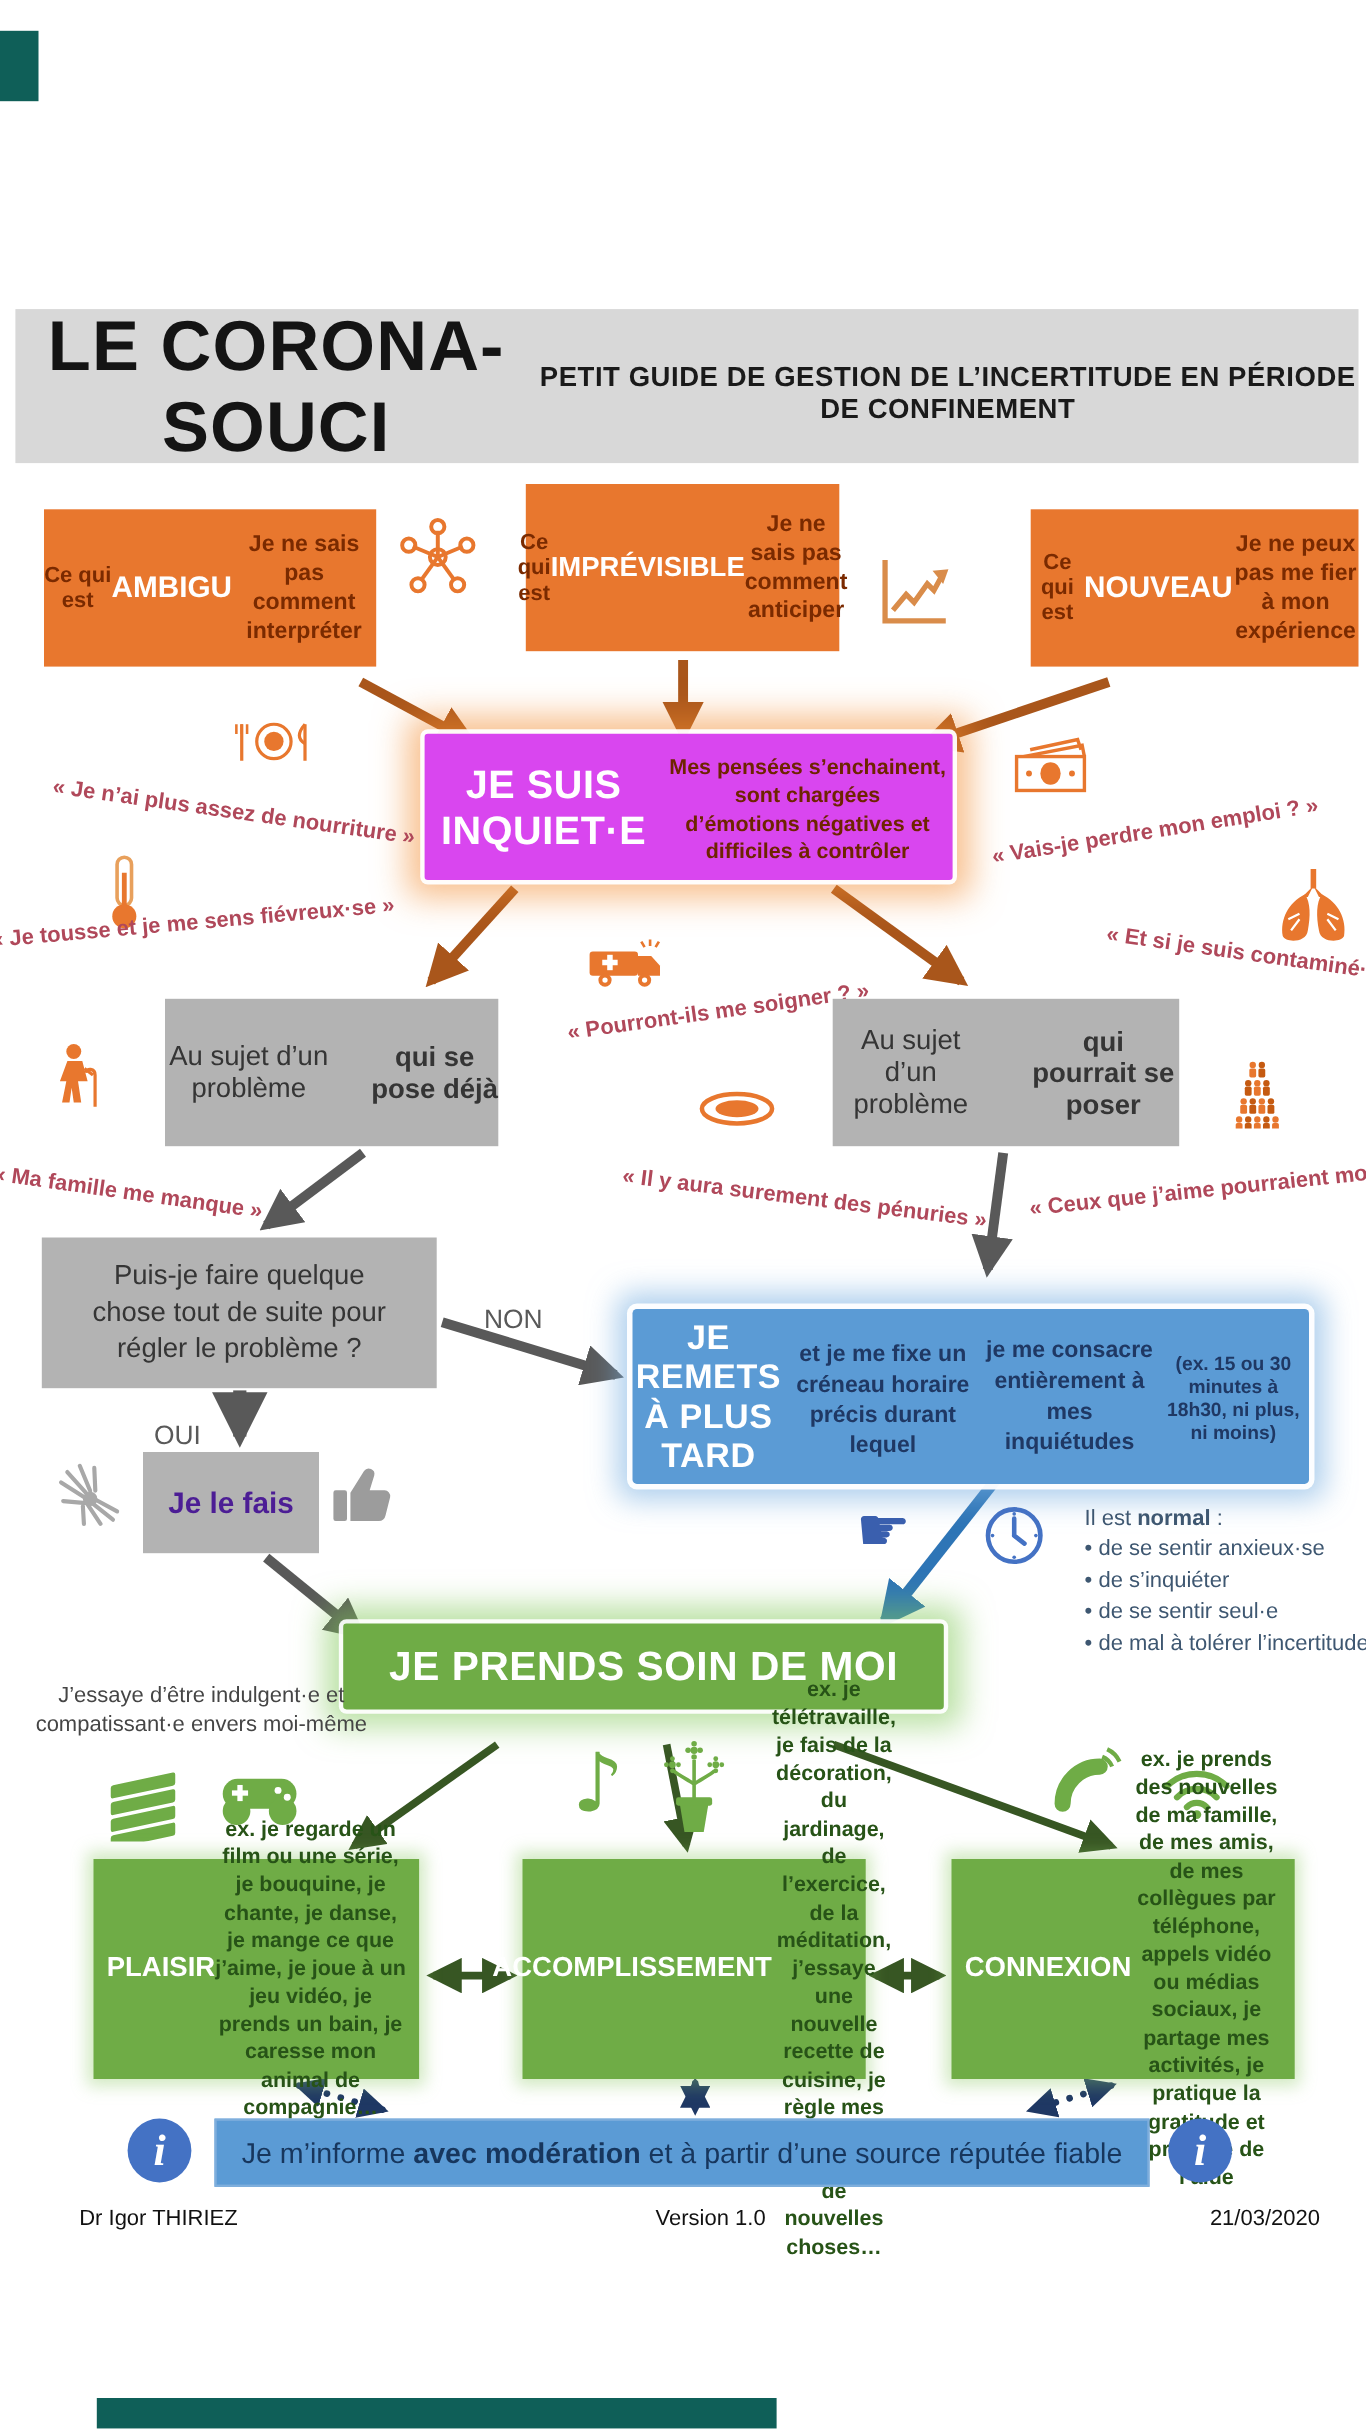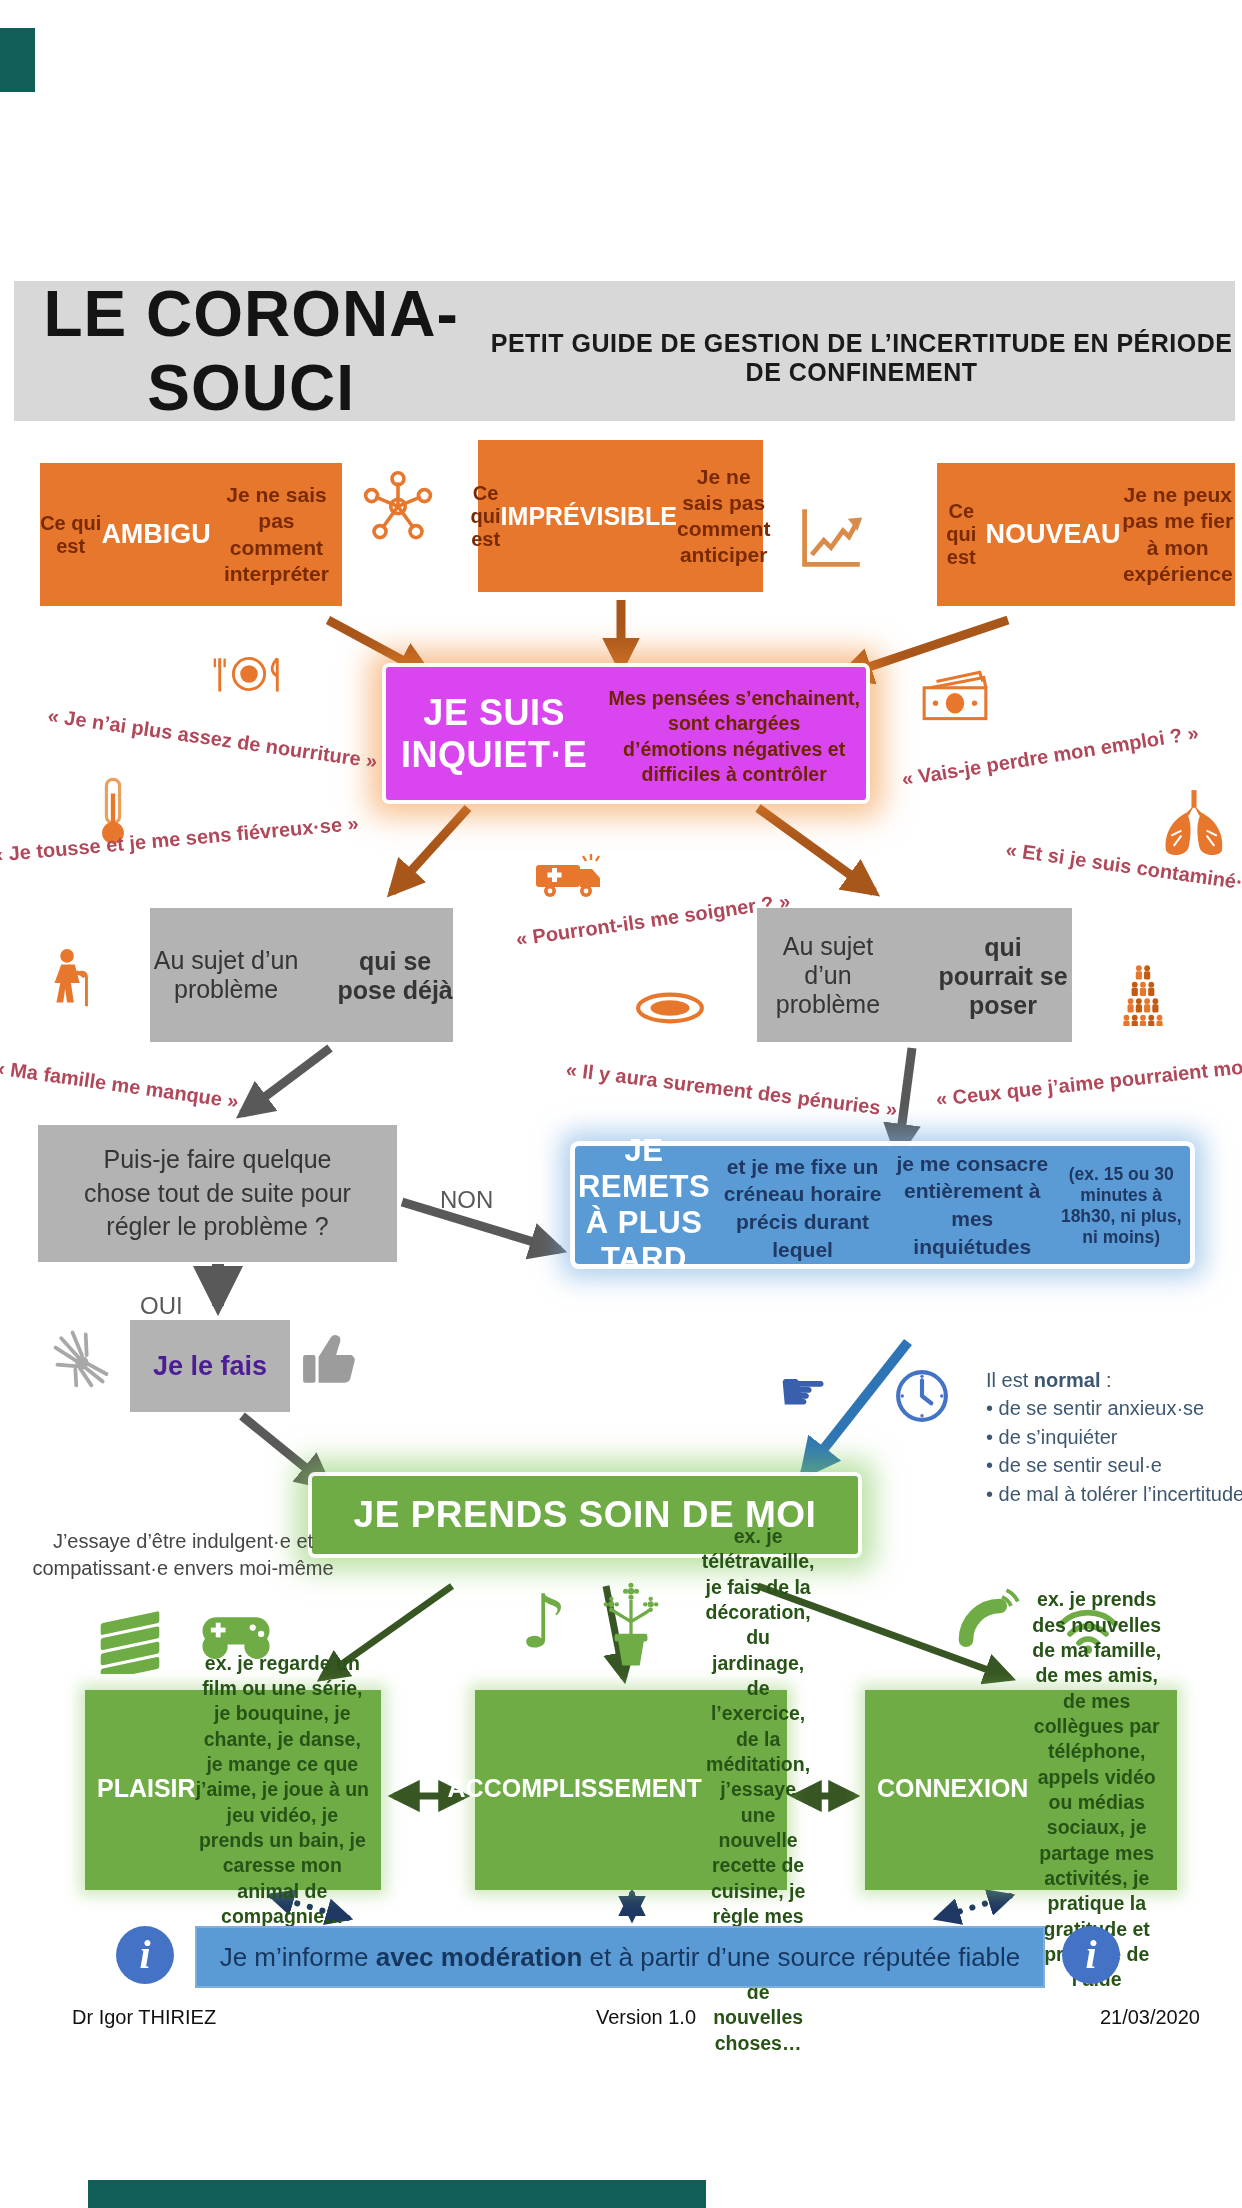--- a/index.html
+++ b/index.html
@@ -281,21 +281,21 @@
     </g>
   </svg>
   <div class="abs quote" style="left:936px;top:1088px;transform:rotate(-6deg);">« Ceux que j’aime pourraient mourir »</div>
 
   <div class="abs gray-box box decision ml" style="left:38px;top:1125px;width:359px;height:137px;">Puis-je faire quelque
 chose tout de suite pour
 régler le problème ?</div>
   <div class="abs yn" style="left:440px;top:1186px;">NON</div>
   <div class="abs yn" style="left:140px;top:1292px;">OUI</div>
 
-  <div class="abs blue-box box" style="left:575px;top:1146px;width:615px;height:118px;">
+  <div class="abs blue-box box" style="left:575px;top:1190px;width:615px;height:159px;">
     <div class="blue-title">JE REMETS À PLUS TARD</div>
     <div class="blue-l" style="margin-top:6px;">et je me fixe un créneau horaire précis durant lequel</div>
     <div class="blue-l">je me consacre entièrement à mes inquiétudes</div>
     <div class="blue-s">(ex. 15 ou 30 minutes à 18h30, ni plus, ni moins)</div>
   </div>
 
   <div class="abs gray-box box doit" style="left:130px;top:1320px;width:160px;height:92px;">Je le fais</div>
 
   <svg class="abs" style="left:48px;top:1326px;" width="66" height="64" viewBox="0 0 70 66">
     <g stroke="#A8A8A8" stroke-width="4" fill="none" stroke-linecap="round">

